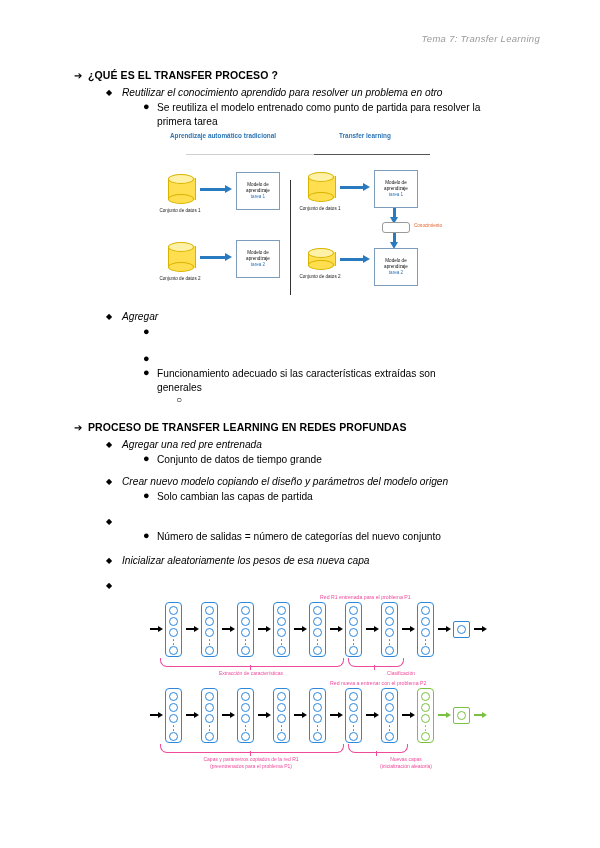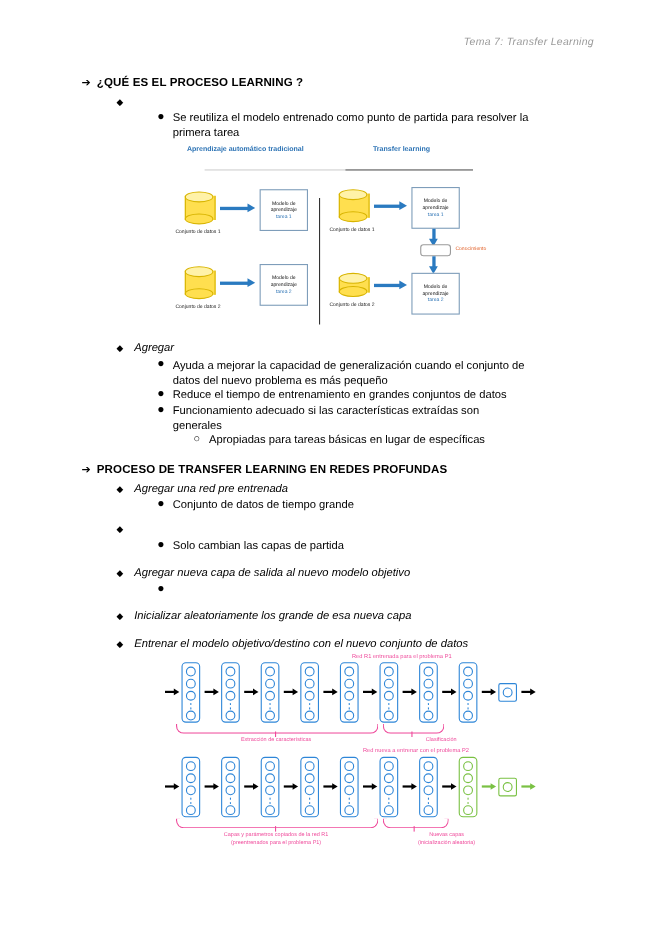--- a/index.html
+++ b/index.html
@@ -154,95 +154,93 @@
 <body>
 
 <div class="page">
 
   <div class="doc-header">Tema 7: Transfer Learning</div>
 
   <div class="outline">
 
     <div class="l1" style="position:absolute;top:69px;">
       <span class="mk">➔</span>
-      <span>¿QUÉ ES EL PROCESO LEARNING ?</span>
+      <span>¿QUÉ ES EL TRANSFER PROCESO ?</span>
     </div>
 
     <div class="l2" style="position:absolute;top:86px;width:400px;">
       <span class="mk">◆</span>
+      <span>Reutilizar el conocimiento aprendido para resolver un problema en otro</span>
     </div>
 
     <div class="l3" style="position:absolute;top:101px;width:335px;">
       <span class="mk">●</span>
       <span>Se reutiliza el modelo entrenado como punto de partida para resolver la primera tarea</span>
     </div>
 
     <div class="l2" style="position:absolute;top:310px;">
       <span class="mk">◆</span>
       <span>Agregar</span>
     </div>
 
     <div class="l3" style="position:absolute;top:326px;width:340px;">
       <span class="mk">●</span>
-      <span>Ayuda a mejorar la capacidad de generalización cuando el conjunto de datos del nuevo problema es más pequeño</span>
     </div>
 
     <div class="l3" style="position:absolute;top:353px;width:345px;">
       <span class="mk">●</span>
-      <span>Reduce el tiempo de entrenamiento en grandes conjuntos de datos</span>
     </div>
 
     <div class="l3" style="position:absolute;top:367px;width:320px;">
       <span class="mk">●</span>
       <span>Funcionamiento adecuado si las características extraídas son generales</span>
     </div>
 
     <div class="l4" style="position:absolute;top:394px;">
       <span class="mk">○</span>
-      <span>Apropiadas para tareas básicas en lugar de específicas</span>
     </div>
 
     <div class="l1" style="position:absolute;top:421px;">
       <span class="mk">➔</span>
       <span>PROCESO DE TRANSFER LEARNING EN REDES PROFUNDAS</span>
     </div>
 
     <div class="l2" style="position:absolute;top:438px;">
       <span class="mk">◆</span>
       <span>Agregar una red pre entrenada</span>
     </div>
     <div class="l3" style="position:absolute;top:453px;">
       <span class="mk">●</span>
       <span>Conjunto de datos de tiempo grande</span>
     </div>
 
     <div class="l2" style="position:absolute;top:475px;">
       <span class="mk">◆</span>
+      <span>Crear nuevo modelo copiando el diseño y parámetros del modelo origen</span>
     </div>
     <div class="l3" style="position:absolute;top:490px;">
       <span class="mk">●</span>
       <span>Solo cambian las capas de partida</span>
     </div>
 
     <div class="l2" style="position:absolute;top:515px;">
       <span class="mk">◆</span>
-      <span>Agregar nueva capa de salida al nuevo modelo objetivo</span>
     </div>
     <div class="l3" style="position:absolute;top:530px;">
       <span class="mk">●</span>
+      <span>Número de salidas = número de categorías del nuevo conjunto</span>
     </div>
 
     <div class="l2" style="position:absolute;top:554px;">
       <span class="mk">◆</span>
-      <span>Inicializar aleatoriamente los grande de esa nueva capa</span>
+      <span>Inicializar aleatoriamente los pesos de esa nueva capa</span>
     </div>
 
     <div class="l2" style="position:absolute;top:579px;">
       <span class="mk">◆</span>
-      <span>Entrenar el modelo objetivo/destino con el nuevo conjunto de datos</span>
     </div>
 
   </div>
 
   <div class="fig1">
 
     <div class="colhdr" style="left:18px;top:0;width:110px;">Aprendizaje automático tradicional</div>
     <div class="colhdr" style="left:160px;top:0;width:110px;">Transfer learning</div>
 
     <div class="rule" style="left:36px;top:22px;width:128px;background:#cfcfcf;"></div>

